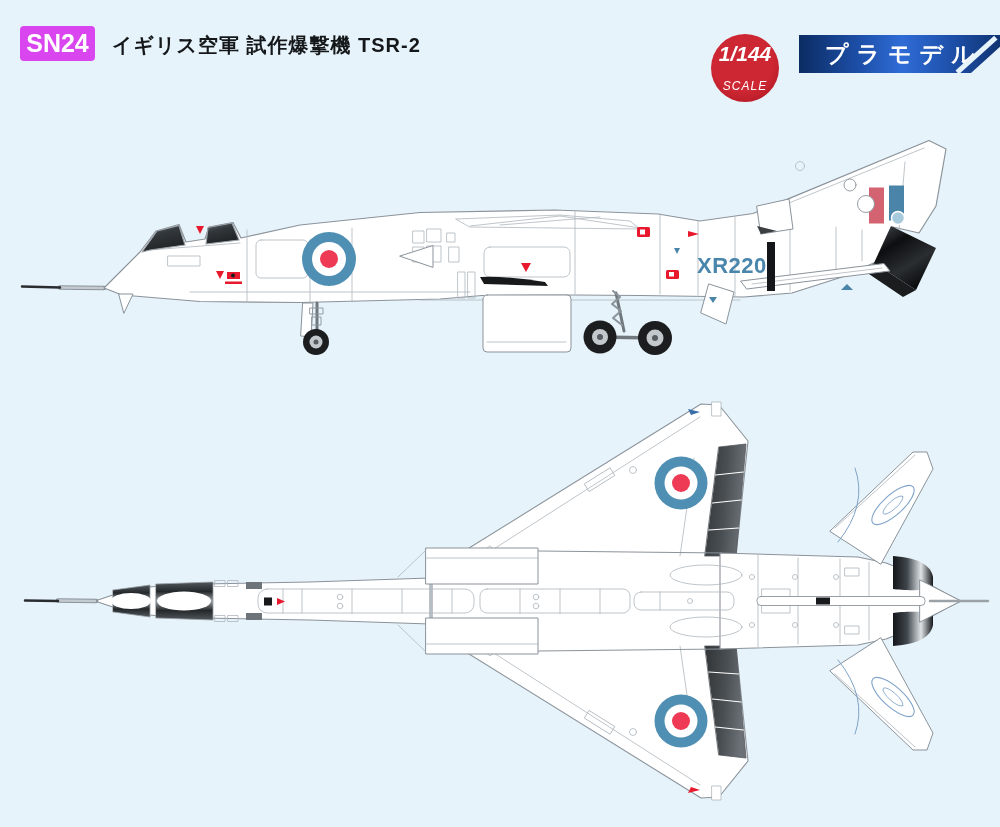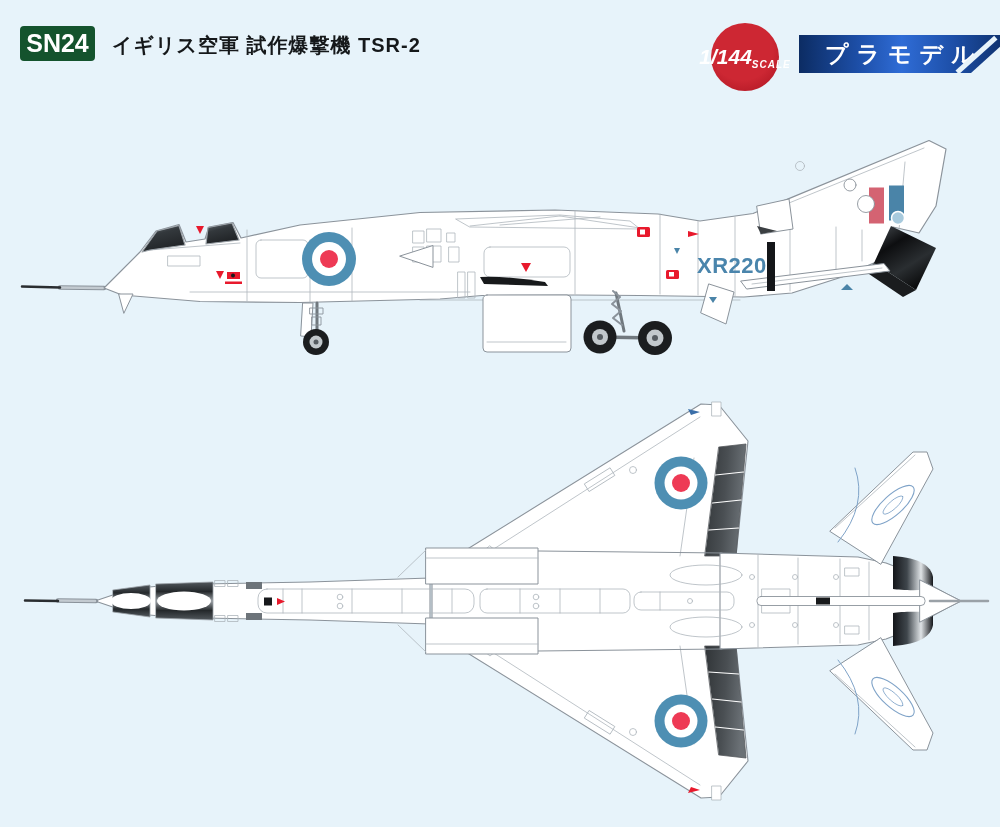--- a/index.html
+++ b/index.html
@@ -1,35 +1,35 @@
 <!DOCTYPE html>
 <html><head>
 <meta charset="utf-8">
 <style>
   html,body{margin:0;padding:0;}
   body{font-family:"Liberation Sans","DejaVu Sans",sans-serif;}
   #stage{position:relative;width:1000px;height:827px;background:#e7f3fa;overflow:hidden;}
   
-  .code-badge{position:absolute;left:20px;top:26px;width:75px;height:35px;background:#14532d;
+  .code-badge{position:absolute;left:20px;top:26px;width:75px;height:35px;background:#d946ef;
     border-radius:4px;display:flex;align-items:center;justify-content:center;
     color:#fff;font-size:25px;font-weight:bold;letter-spacing:0px;}
   .main-title{position:absolute;left:112px;top:28px;height:35px;display:flex;align-items:center;
     color:#15181a;font-size:20px;font-weight:bold;letter-spacing:1px;white-space:nowrap;}
   .banner{position:absolute;left:799px;top:35px;width:214px;height:38px;
     background:linear-gradient(90deg,#0c2c63 0%,#1d4fa8 28%,#2f6cd6 48%,#1d4fa8 72%,#0c2c63 100%);
     clip-path:polygon(0 0,100% 0,calc(100% - 42px) 100%,0 100%);
     display:flex;align-items:center;}
   .banner-text{color:#fff;font-size:23px;font-weight:bold;letter-spacing:8px;padding-left:26px;white-space:nowrap;}
   .banner-slash{position:absolute;right:34px;top:-6px;width:5px;height:52px;background:#e7f3fa;
     transform:rotate(48deg);}
-  .scale-circle{position:absolute;left:711px;top:23px;width:68px;height:68px;border-radius:50%;
+  .scale-circle{position:absolute;left:711px;top:34px;width:68px;height:68px;border-radius:50%;
     background:radial-gradient(circle at 46% 40%,#cd2733 55%,#a6121f 100%);
-    display:flex;flex-direction:row;align-items:center;justify-content:center;color:#fff;}
+    display:flex;flex-direction:column;align-items:center;justify-content:center;color:#fff;}
   .scale-value{font-size:21px;font-weight:800;font-style:italic;line-height:20px;}
-  .scale-word{font-size:10px;font-weight:bold;font-style:italic;letter-spacing:1px;margin-top:15px;}
+  .scale-word{font-size:12px;font-weight:normal;font-style:italic;letter-spacing:1px;margin-top:15px;}
   svg{position:absolute;left:0;top:0;}
   text.serial{font-family:"Liberation Sans","DejaVu Sans",sans-serif;font-weight:bold;}
 </style>
 </head>
 <body>
 
 <div id="stage">
 
   <div class="code-badge">
     <span>SN24</span>

